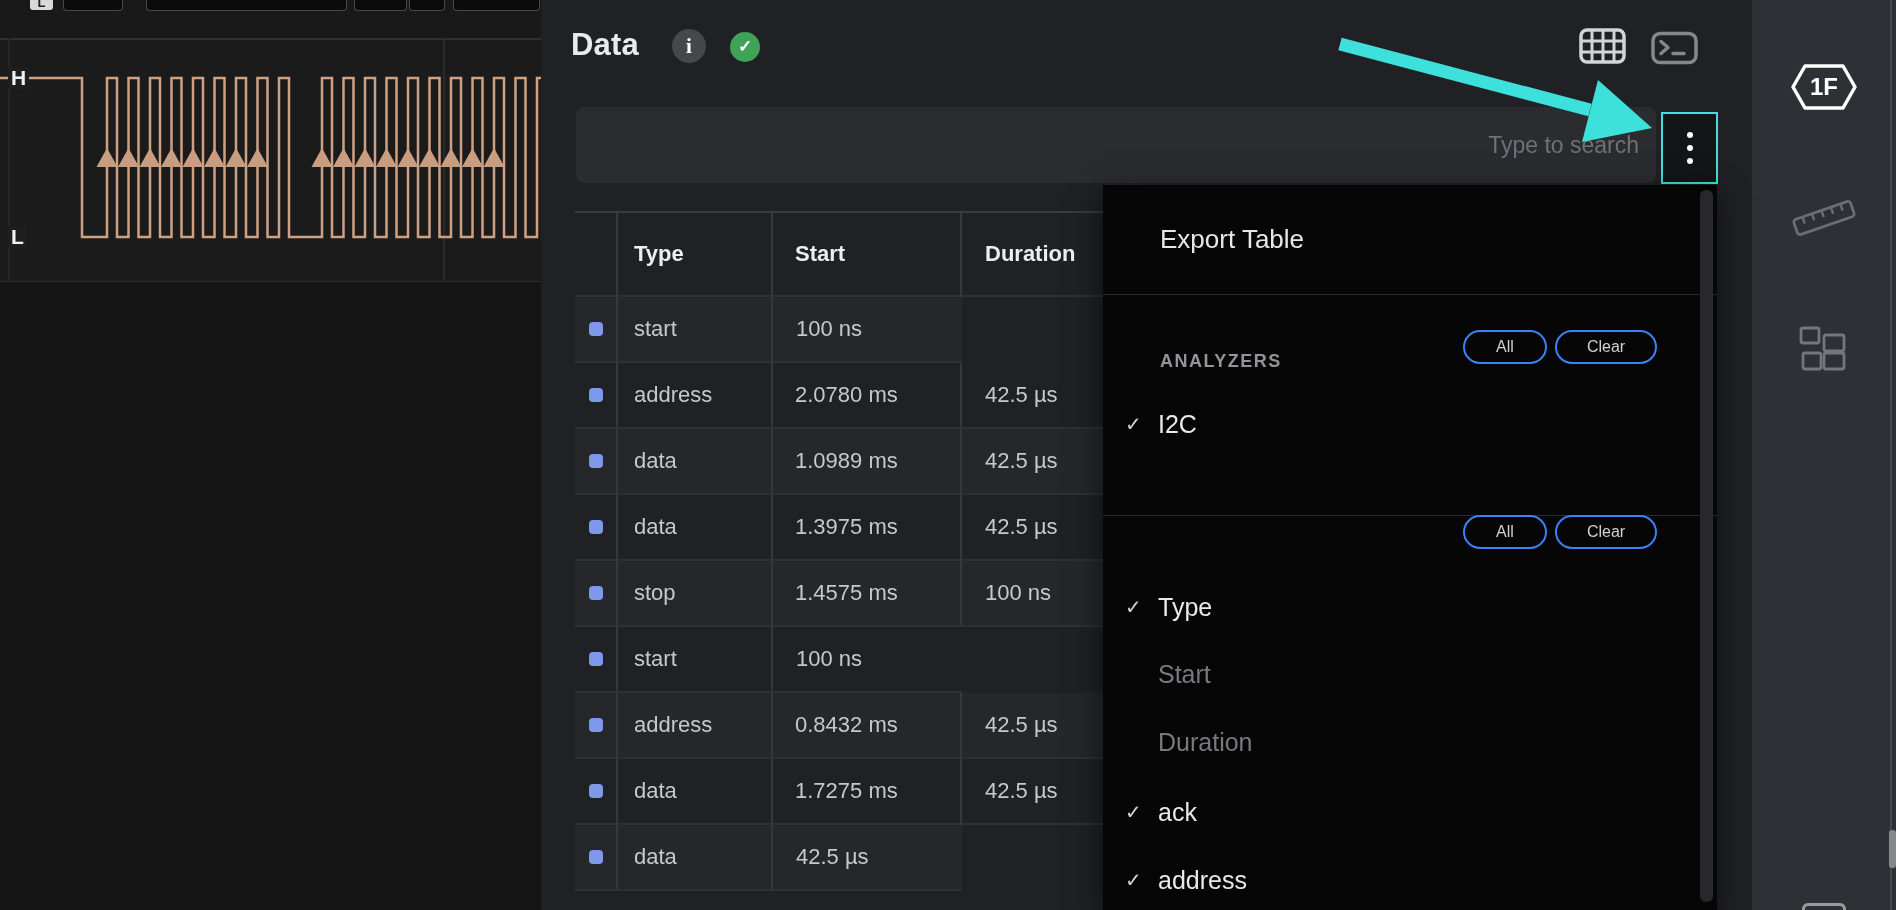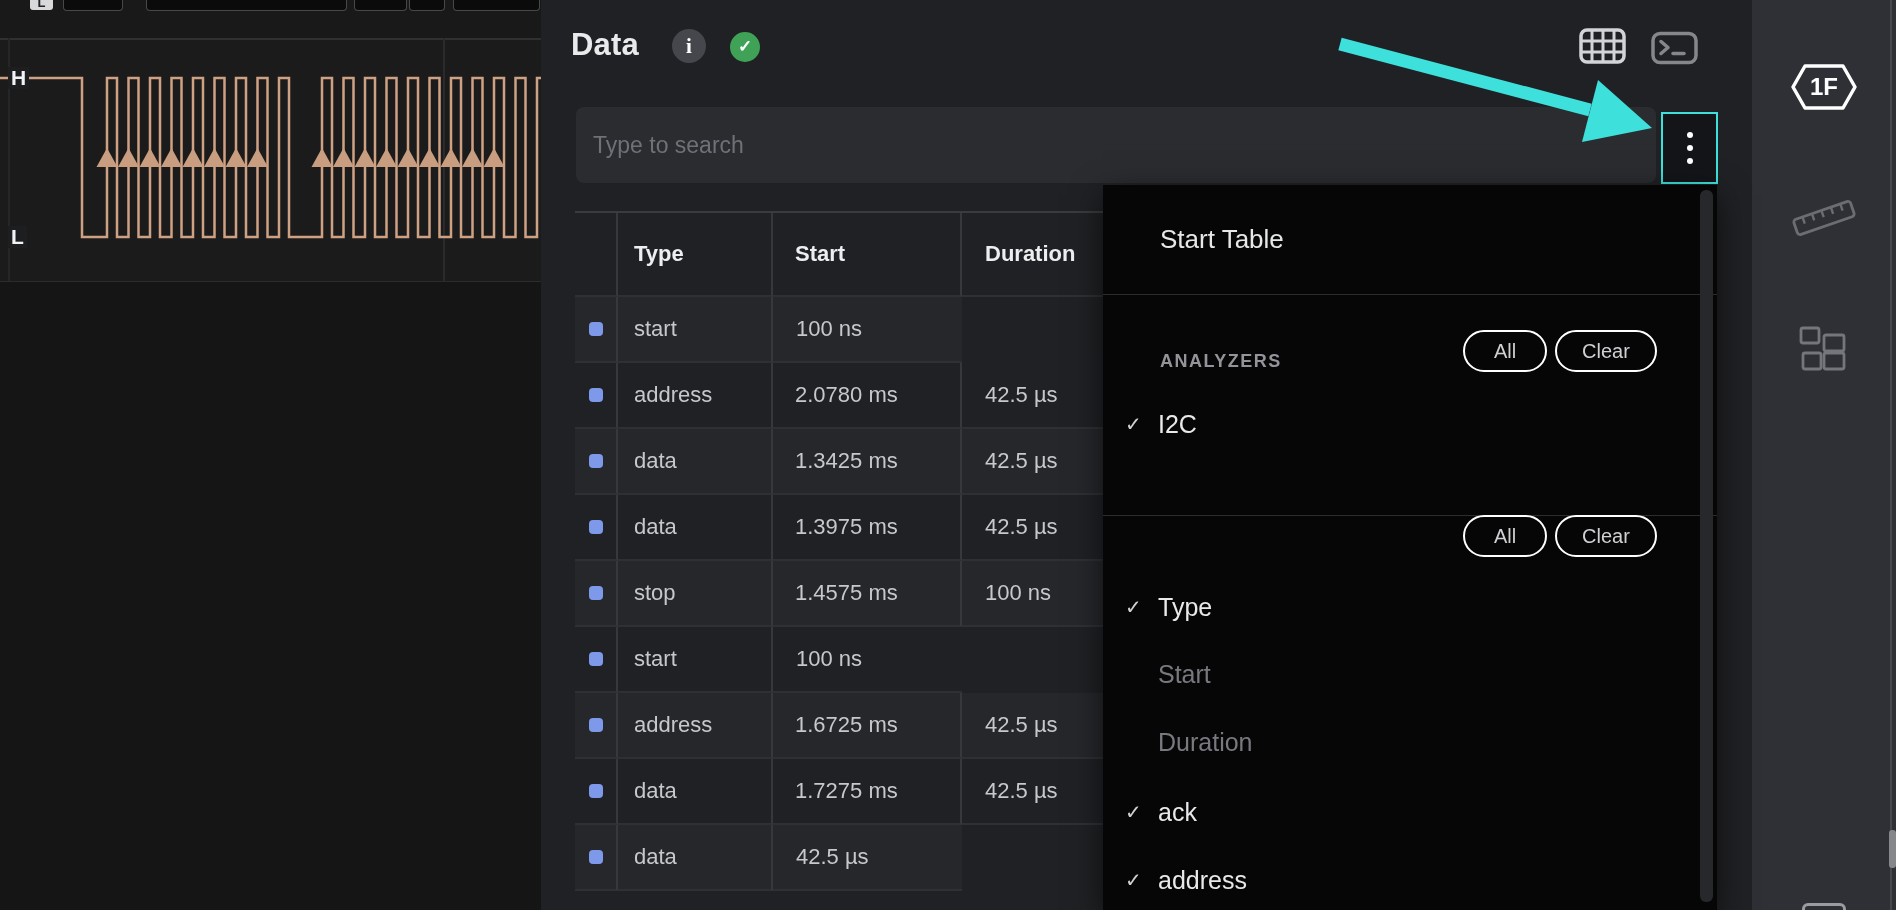--- a/index.html
+++ b/index.html
@@ -22,21 +22,21 @@
   .data-panel{left:541px;top:0;width:1211px;height:910px;background:#202124;}
   .panel-title{left:30px;top:27px;font-size:31px;font-weight:bold;color:#e9eaec;letter-spacing:.2px;}
   .info-badge{left:131px;top:29px;width:34px;height:34px;border-radius:50%;background:#46474c;
               color:#fff;font-family:"Liberation Serif",serif;font-weight:bold;font-size:21px;
               text-align:center;line-height:34px;}
   .ok-badge{left:189px;top:32px;width:30px;height:30px;border-radius:50%;background:#3fa257;
             color:#fff;font-size:17px;font-weight:bold;text-align:center;line-height:30px;}
   .hdr-icon{top:28px;width:47px;height:36px;}
   .search-box{left:35px;top:107px;width:1080px;height:76px;background:#2a2c30;border-radius:8px;
               border:none;outline:none;padding:0 17px;box-sizing:border-box;font-size:23px;
-              color:#d8d9db;font-family:"Liberation Sans",sans-serif;}
+              color:#d8d9db;font-family:"Liberation Sans",sans-serif;text-align:right;}
   .search-box::placeholder{color:#6e7178;}
   .kebab-btn{left:1120px;top:112px;width:57px;height:72px;background:#141518;border:2.5px solid #3ee0dc;
              box-sizing:border-box;display:flex;flex-direction:column;align-items:center;
              justify-content:center;gap:7px;}
   .kebab-btn i{width:6px;height:6px;border-radius:50%;background:#fff;}
 
   
   .dtable{left:34px;top:211px;width:1142px;border-top:2px solid #3a3b3e;}
   .trow{display:grid;grid-template-columns:43px 155px 189px 1fr;}
   .thead .cell{height:84px;font-weight:bold;color:#eceef0;}
@@ -57,22 +57,22 @@
              font-size:25px;color:#e8e9eb;}
   .menu-item .chk{position:absolute;left:22px;width:30px;font-size:20px;color:#d0d1d4;}
   .menu-item .lbl{position:absolute;left:55px;}
   .menu-item.dim .lbl{color:#77797e;}
   .menu-export{position:absolute;left:0;top:0;width:614px;height:109px;display:flex;align-items:center;
                font-size:26px;color:#e6e7e9;}
   .menu-export span{margin-left:57px;}
   .menu-div{position:absolute;left:0;width:614px;height:1px;background:#2c2c2f;}
   .sec-label{position:absolute;left:57px;height:42px;display:flex;align-items:center;
              font-size:18px;font-weight:600;letter-spacing:1.5px;color:#929499;}
-  .pill{position:absolute;height:42px;border:2px solid #ffffff;border-radius:21px;box-sizing:border-box;
-        display:flex;align-items:center;justify-content:center;font-size:20px;color:#cfd0d3;background:transparent;}
+  .pill{position:absolute;height:34px;border:2px solid #3b82f6;border-radius:21px;box-sizing:border-box;
+        display:flex;align-items:center;justify-content:center;font-size:16px;color:#cfd0d3;background:transparent;}
   .menu-scroll-thumb{position:absolute;right:4px;top:5px;width:13px;height:712px;border-radius:6px;background:#26282c;}
 
   
   .sidebar{left:1752px;top:0;width:144px;height:910px;background:#2e3036;}
   .side-icon{position:absolute;left:0;width:144px;display:flex;justify-content:center;}
   .partial-btn{position:absolute;left:50px;top:903px;width:44px;height:26px;border:3px solid #9a9c9f;
                border-radius:6px;box-sizing:border-box;}
   .edge-line{left:1890px;top:0;width:2px;height:910px;background:#46484c;}
   .edge-thumb{left:1889px;top:830px;width:7px;height:38px;background:#85878b;border-radius:3px;}
 
@@ -175,21 +175,21 @@
           </div>
         <div class="cell">address</div>
         <div class="cell c-start">2.0780 ms</div>
         <div class="cell c-dur">42.5 µs</div>
       </div>
       <div class="trow alt">
         <div class="cell c-icon">
             <span class="row-sq"></span>
           </div>
         <div class="cell">data</div>
-        <div class="cell c-start">1.3425 ms</div>
+        <div class="cell c-start">1.0989 ms</div>
         <div class="cell c-dur">42.5 µs</div>
       </div>
       <div class="trow">
         <div class="cell c-icon">
             <span class="row-sq"></span>
           </div>
         <div class="cell">data</div>
         <div class="cell c-start">1.3975 ms</div>
         <div class="cell c-dur">42.5 µs</div>
       </div>
@@ -206,21 +206,21 @@
             <span class="row-sq"></span>
           </div>
         <div class="cell">start</div>
         <div class="cell c-dur">100 ns</div>
       </div>
       <div class="trow alt">
         <div class="cell c-icon">
             <span class="row-sq"></span>
           </div>
         <div class="cell">address</div>
-        <div class="cell c-start">1.6725 ms</div>
+        <div class="cell c-start">0.8432 ms</div>
         <div class="cell c-dur">42.5 µs</div>
       </div>
       <div class="trow">
         <div class="cell c-icon">
             <span class="row-sq"></span>
           </div>
         <div class="cell">data</div>
         <div class="cell c-start">1.7275 ms</div>
         <div class="cell c-dur">42.5 µs</div>
       </div>
@@ -229,21 +229,21 @@
             <span class="row-sq"></span>
           </div>
         <div class="cell">data</div>
         <div class="cell c-dur">42.5 µs</div>
       </div>
     </div>
   </div>
 
   <div class="abs menu">
     <div class="menu-export">
-      <span>Start Table</span>
+      <span>Export Table</span>
     </div>
     <div class="menu-div" style="top:109px"></div>
 
     <div class="sec-label" style="top:155px">ANALYZERS</div>
     <button class="pill" style="left:360px;top:145px;width:84px">All</button>
     <button class="pill" style="left:452px;top:145px;width:102px">Clear</button>
 
     <div class="menu-item" style="top:218px">
       <span class="chk">✓</span>
       <span class="lbl">I2C</span>

